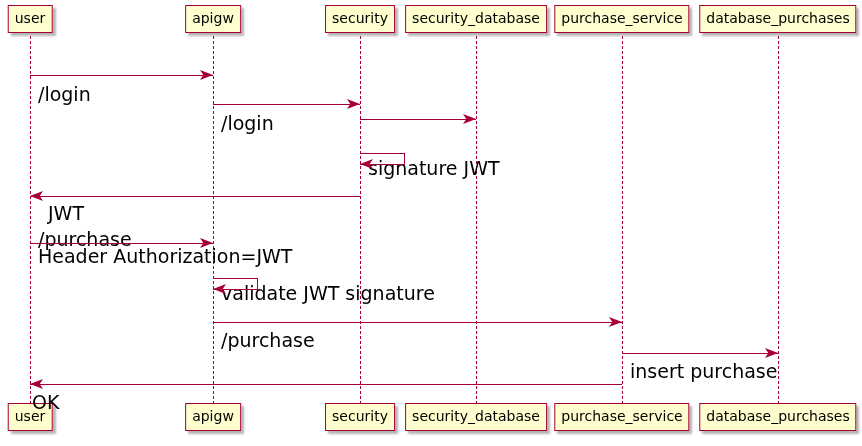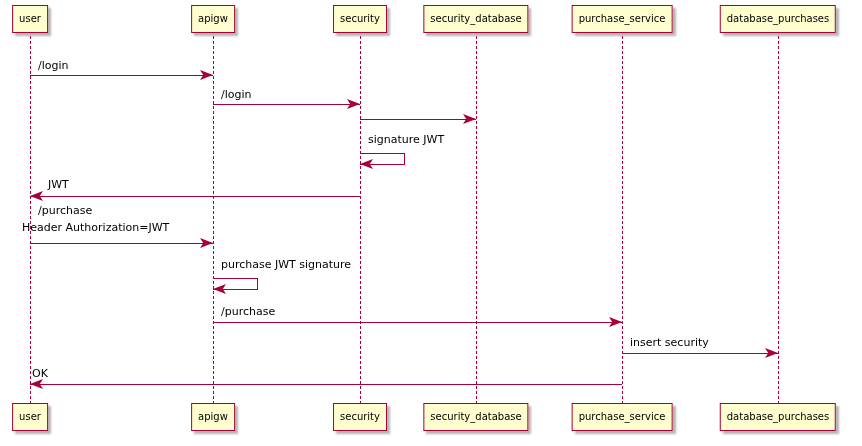--- a/index.html
+++ b/index.html
@@ -19,21 +19,21 @@
     top: 36px;
     height: 368px;
   }
   .pbox {
     position: absolute;
     transform: translateX(-50%);
     background: var(--participant-fill, #FEFECE);
     border: 1.5px solid var(--line-color, #A80036);
     box-shadow: 3px 3px 2px rgba(120,120,120,0.55);
     padding: 4px 6px 5px 6px;
-    font-size: 10px;
+    font-size: 14px;
     line-height: 17px;
     white-space: nowrap;
     text-align: center;
   }
   .hline {
     position: absolute;
     height: 0;
     border-top: 1px solid var(--line-color, #A80036);
   }
   .vline {
@@ -44,23 +44,24 @@
   .ah {
     position: absolute;
     width: 13px;
     height: 10px;
     background: var(--line-color, #A80036);
   }
   .ah-r { clip-path: polygon(0 0, 100% 50%, 0 100%, 25% 50%); }
   .ah-l { clip-path: polygon(100% 0, 0 50%, 100% 100%, 75% 50%); }
   .mlabel {
     position: absolute;
-    font-size: 11px;
+    font-size: 19px;
     line-height: 16px;
     white-space: nowrap;
+    margin-top: 28px;
   }
 </style>
 </head>
 <body>
 
 <div class="canvas">
 
   <div class="lifeline" style="left:29.5px"></div>
   <div class="lifeline" style="left:212.5px"></div>
   <div class="lifeline" style="left:359.5px"></div>
@@ -108,41 +109,41 @@
   </div>
 
   <div>
     <div class="mlabel" style="left:48px;top:177px">JWT</div>
     <div class="hline" style="left:30px;top:196px;width:330px"></div>
     <div class="ah ah-l" style="left:30px;top:191px"></div>
   </div>
 
   <div>
     <div class="mlabel" style="left:38px;top:203px">/purchase</div>
-    <div class="mlabel" style="left:22px;top:220px">Header Authorization=JWT</div>
+    <div class="mlabel" style="left:38px;top:220px">Header Authorization=JWT</div>
     <div class="hline" style="left:30px;top:243px;width:183px"></div>
     <div class="ah ah-r" style="left:200px;top:238px"></div>
   </div>
 
   <div>
-    <div class="mlabel" style="left:221px;top:257px">purchase JWT signature</div>
+    <div class="mlabel" style="left:221px;top:257px">validate JWT signature</div>
     <div class="hline" style="left:213px;top:278px;width:45px"></div>
     <div class="vline" style="left:257px;top:278px;height:11px"></div>
     <div class="hline" style="left:213px;top:289px;width:45px"></div>
     <div class="ah ah-l" style="left:213px;top:284px"></div>
   </div>
 
   <div>
     <div class="mlabel" style="left:221px;top:304px">/purchase</div>
     <div class="hline" style="left:213px;top:322px;width:409px"></div>
     <div class="ah ah-r" style="left:609px;top:317px"></div>
   </div>
 
   <div>
-    <div class="mlabel" style="left:630px;top:335px">insert security</div>
+    <div class="mlabel" style="left:630px;top:335px">insert purchase</div>
     <div class="hline" style="left:622px;top:353px;width:156px"></div>
     <div class="ah ah-r" style="left:765px;top:348px"></div>
   </div>
 
   <div>
     <div class="mlabel" style="left:32px;top:366px">OK</div>
     <div class="hline" style="left:30px;top:384px;width:592px"></div>
     <div class="ah ah-l" style="left:30px;top:379px"></div>
   </div>
 

